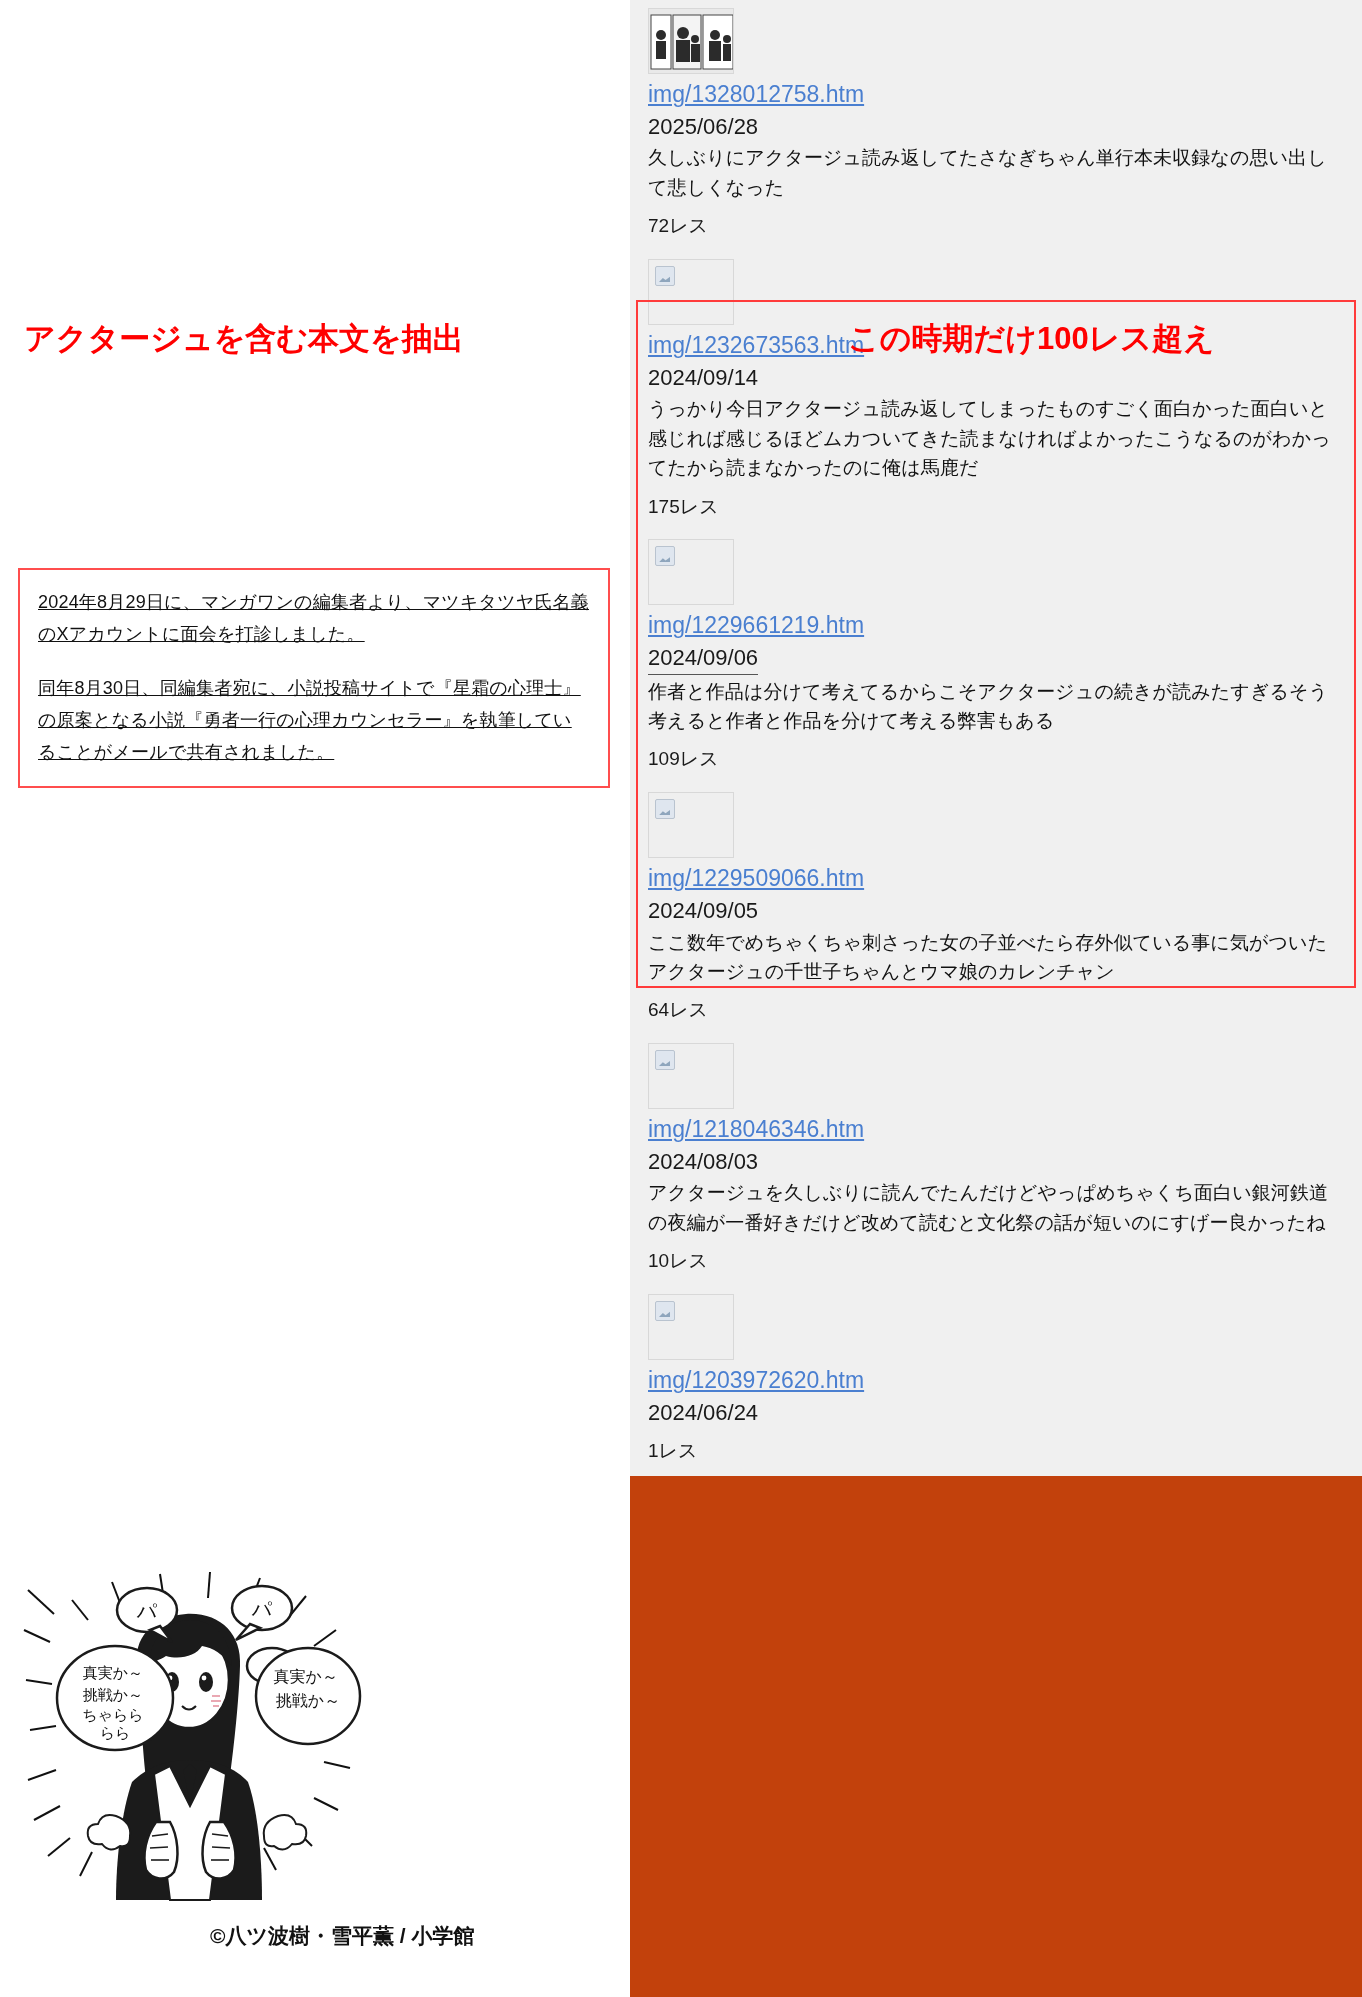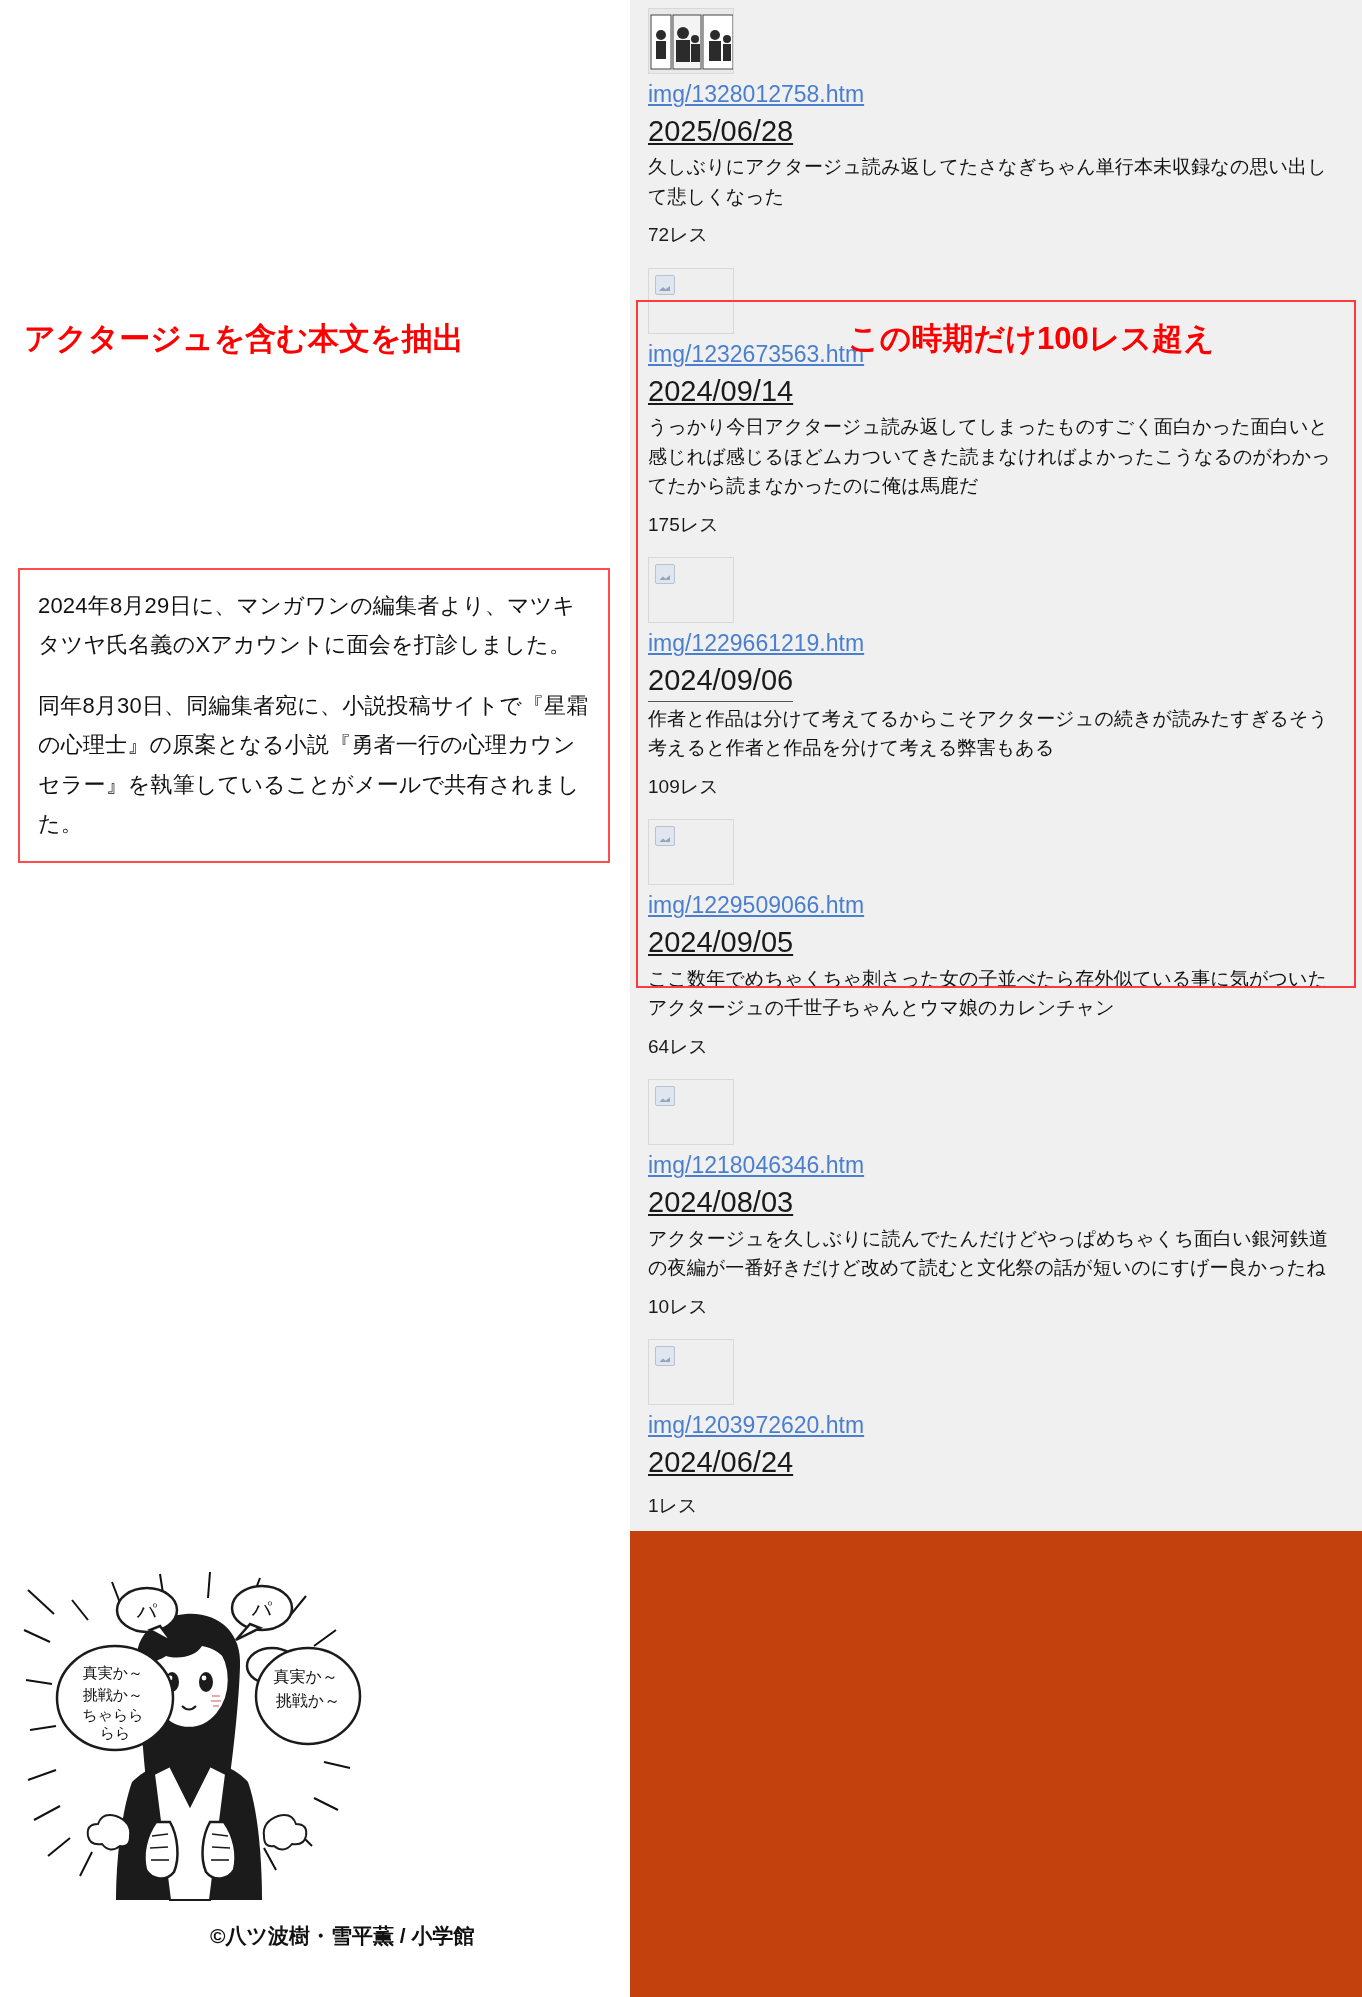--- a/index.html
+++ b/index.html
@@ -41,24 +41,25 @@
     left: 18px;
     top: 568px;
     width: 592px;
     box-sizing: border-box;
     border: 2px solid #ff4d4d;
     padding: 16px 18px 18px 18px;
     background: #fff;
   }
   .left-textbox p {
     margin: 0 0 22px 0;
-    font-size: 22px;
+    font-size: 18px;
     line-height: 1.78;
     color: #111;
     letter-spacing: 0.2px;
+    text-decoration: underline;
   }
   .left-textbox p:last-child {
     margin-bottom: 0;
   }
 
   
   #manga-panel {
     position: absolute;
     left: 20px;
     top: 1570px;
@@ -135,25 +136,24 @@
 
   .thread-link {
     display: block;
     margin-top: 6px;
     font-size: 23px;
     color: #4a7fd0;
     text-decoration: underline;
     line-height: 1.25;
   }
   .thread-date {
-    font-size: 29px;
+    font-size: 22px;
     color: #1a1a1a;
     margin-top: 4px;
     line-height: 1.3;
-    text-decoration: underline;
   }
   .thread-title {
     font-size: 19px;
     color: #111;
     line-height: 1.55;
     margin-top: 2px;
     letter-spacing: 0.1px;
   }
   .thread-res {
     font-size: 19px;

